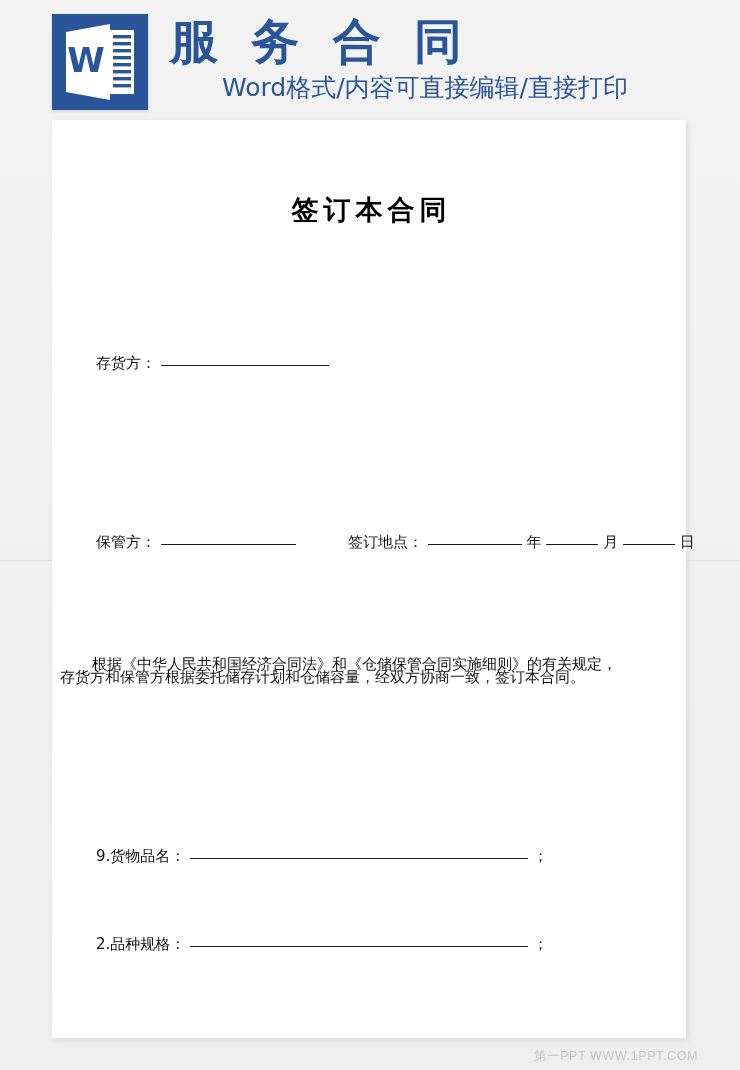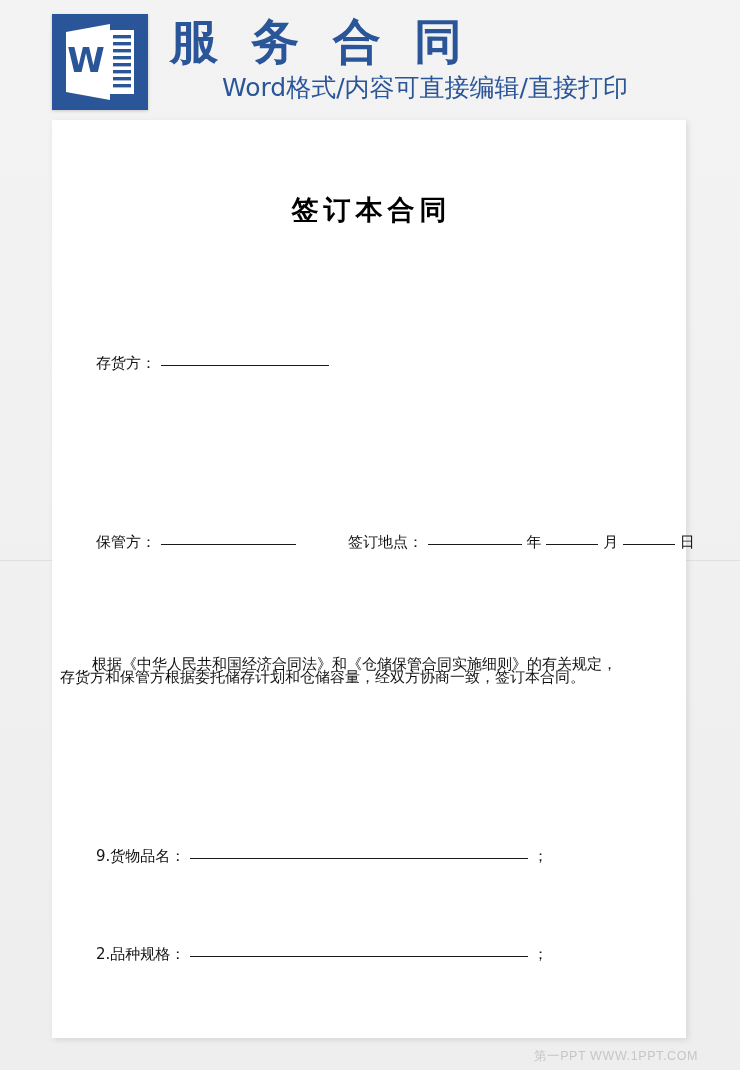--- a/index.html
+++ b/index.html
@@ -193,21 +193,21 @@
     <div class="para" style="left:40px; top:503px;margin-top:32px;">根据《中华人民共和国经济合同法》和《仓储保管合同实施细则》的有关规定，</div>
     <div class="para" style="left:8px; top:548px;text-align:right;">存货方和保管方根据委托储存计划和仓储容量，经双方协商一致，签订本合同。</div>
 
 
     <div class="row" style="left:44px; top:725px;">
       <span>9.货物品名：</span>
       <span class="blank" style="width:338px;"></span>
       <span>；</span>
     </div>
 
-    <div class="row" style="left:44px; top:813px;margin-top:10px;">
+    <div class="row" style="left:44px; top:813px;">
       <span>2.品种规格：</span>
       <span class="blank" style="width:338px;"></span>
       <span>；</span>
     </div>
 
   </div>
 
   <div id="footer-mark">第一PPT  WWW.1PPT.COM</div>
 
 </div>

